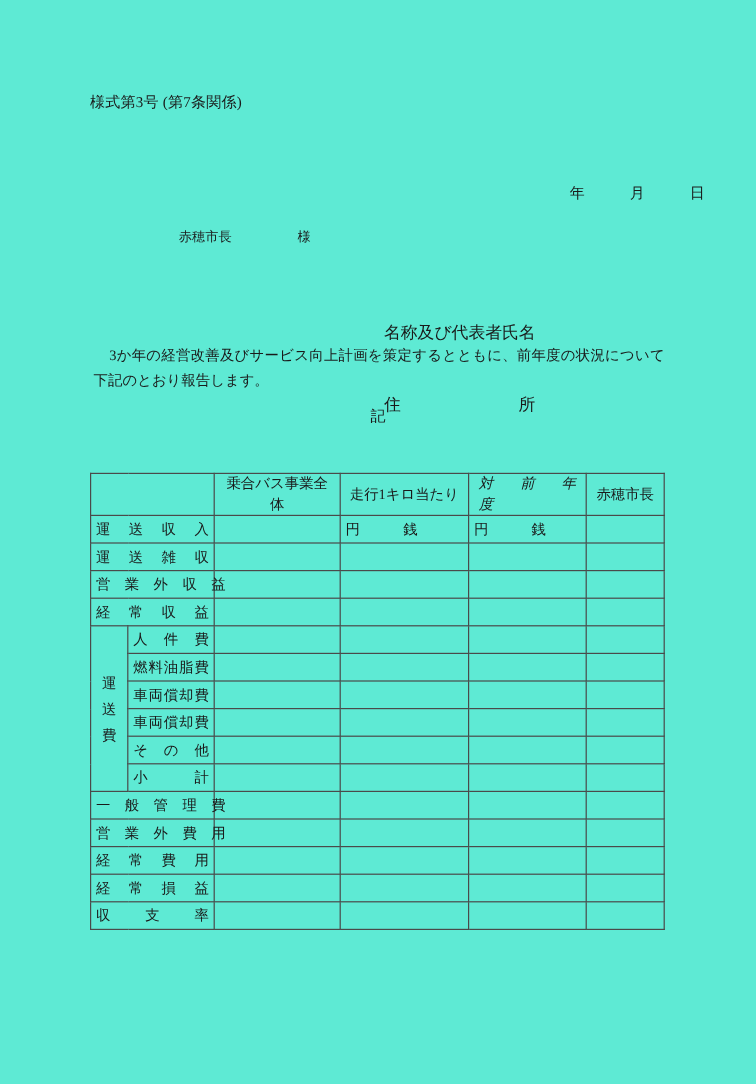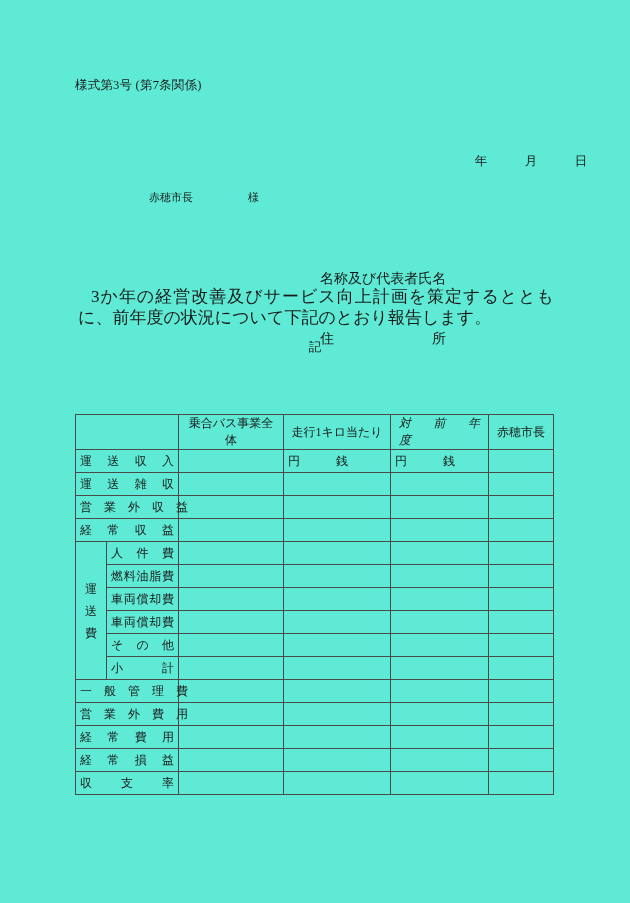--- a/index.html
+++ b/index.html
@@ -71,21 +71,21 @@
     white-space: pre;
   }
   .applicant-block div { white-space: pre; }
 
   
   .body-text {
     position: absolute;
     left: 78px;
     top: 286px;
     width: 476px;
-    font-size: 17px;
+    font-size: 12px;
     line-height: 21px;
     text-indent: 13px;
     text-align: justify;
   }
 
   
   .ki-mark {
     position: absolute;
     left: 0;
     top: 339px;
@@ -108,21 +108,20 @@
     position: absolute;
     left: 75px;
     top: 394px;
     width: 478px;
   }
   table.fin {
     border-collapse: collapse;
     width: 478px;
     table-layout: fixed;
     font-size: 12px;
-    margin-top: 20px;
   }
   table.fin td {
     border: 1px solid #4a4a4a;
     height: 23px;
     padding: 0 4px;
     vertical-align: middle;
     box-sizing: border-box;
   }
   
   .c-lab1 { width: 31px; }

